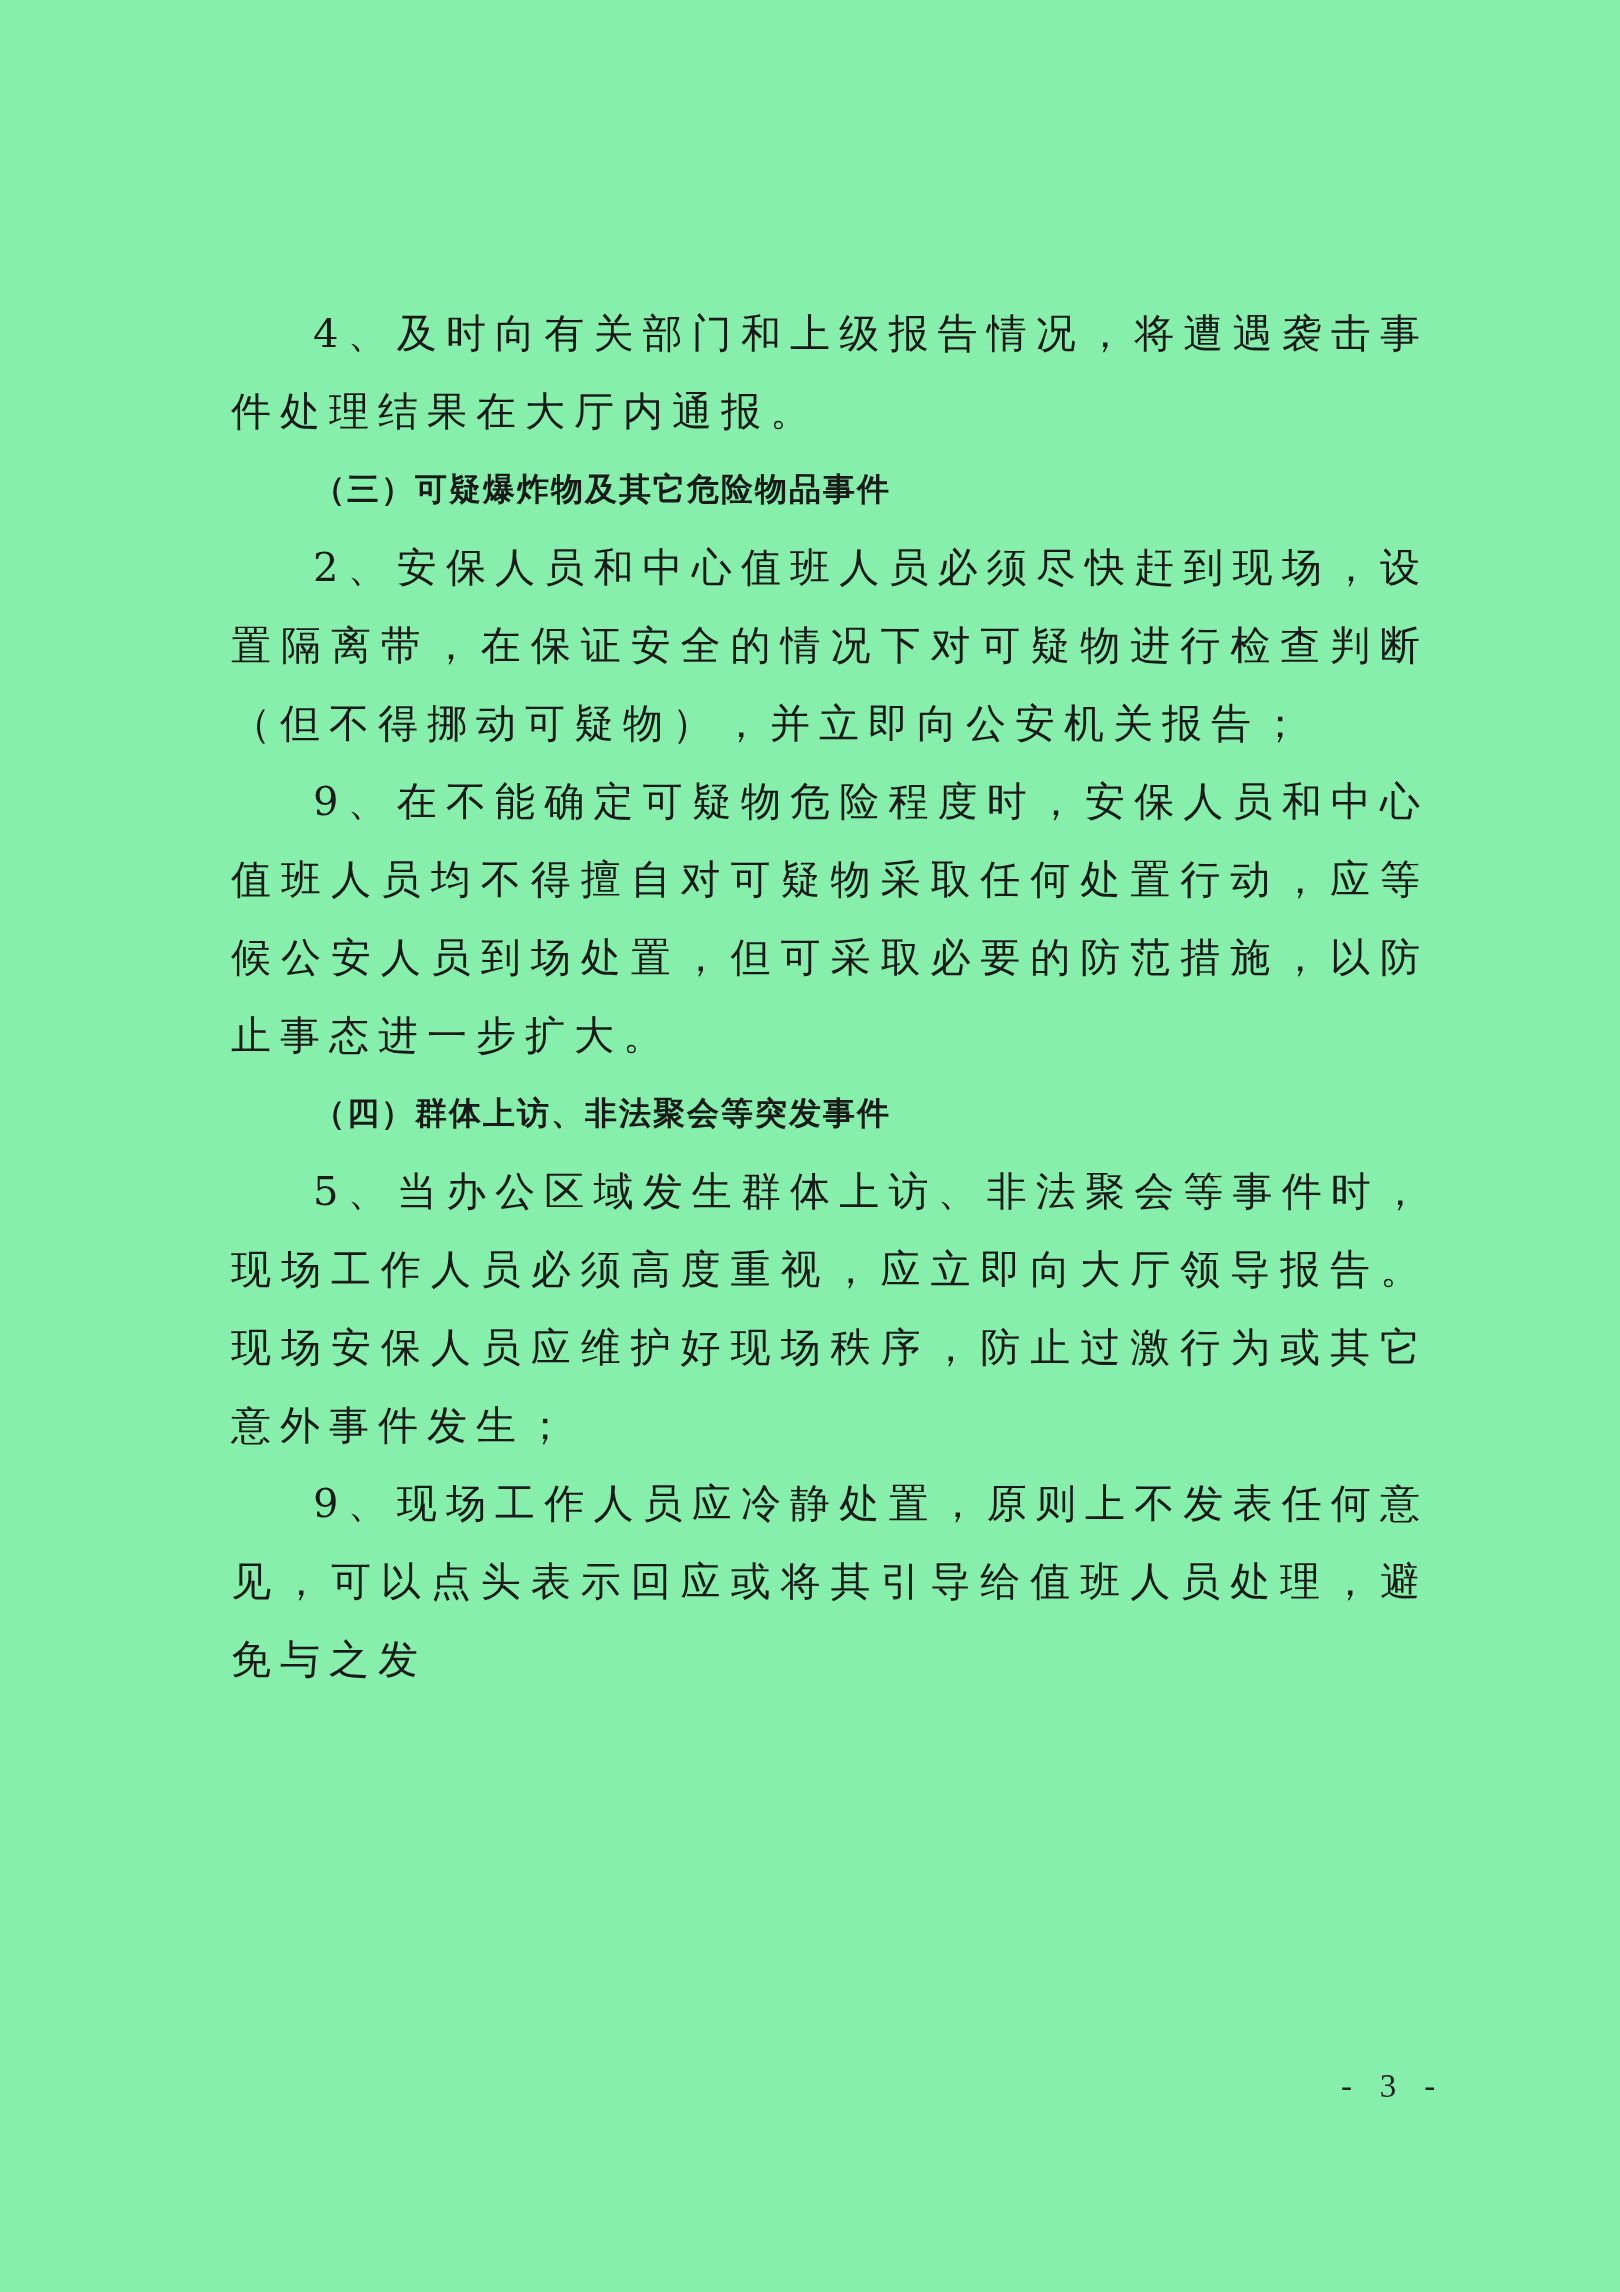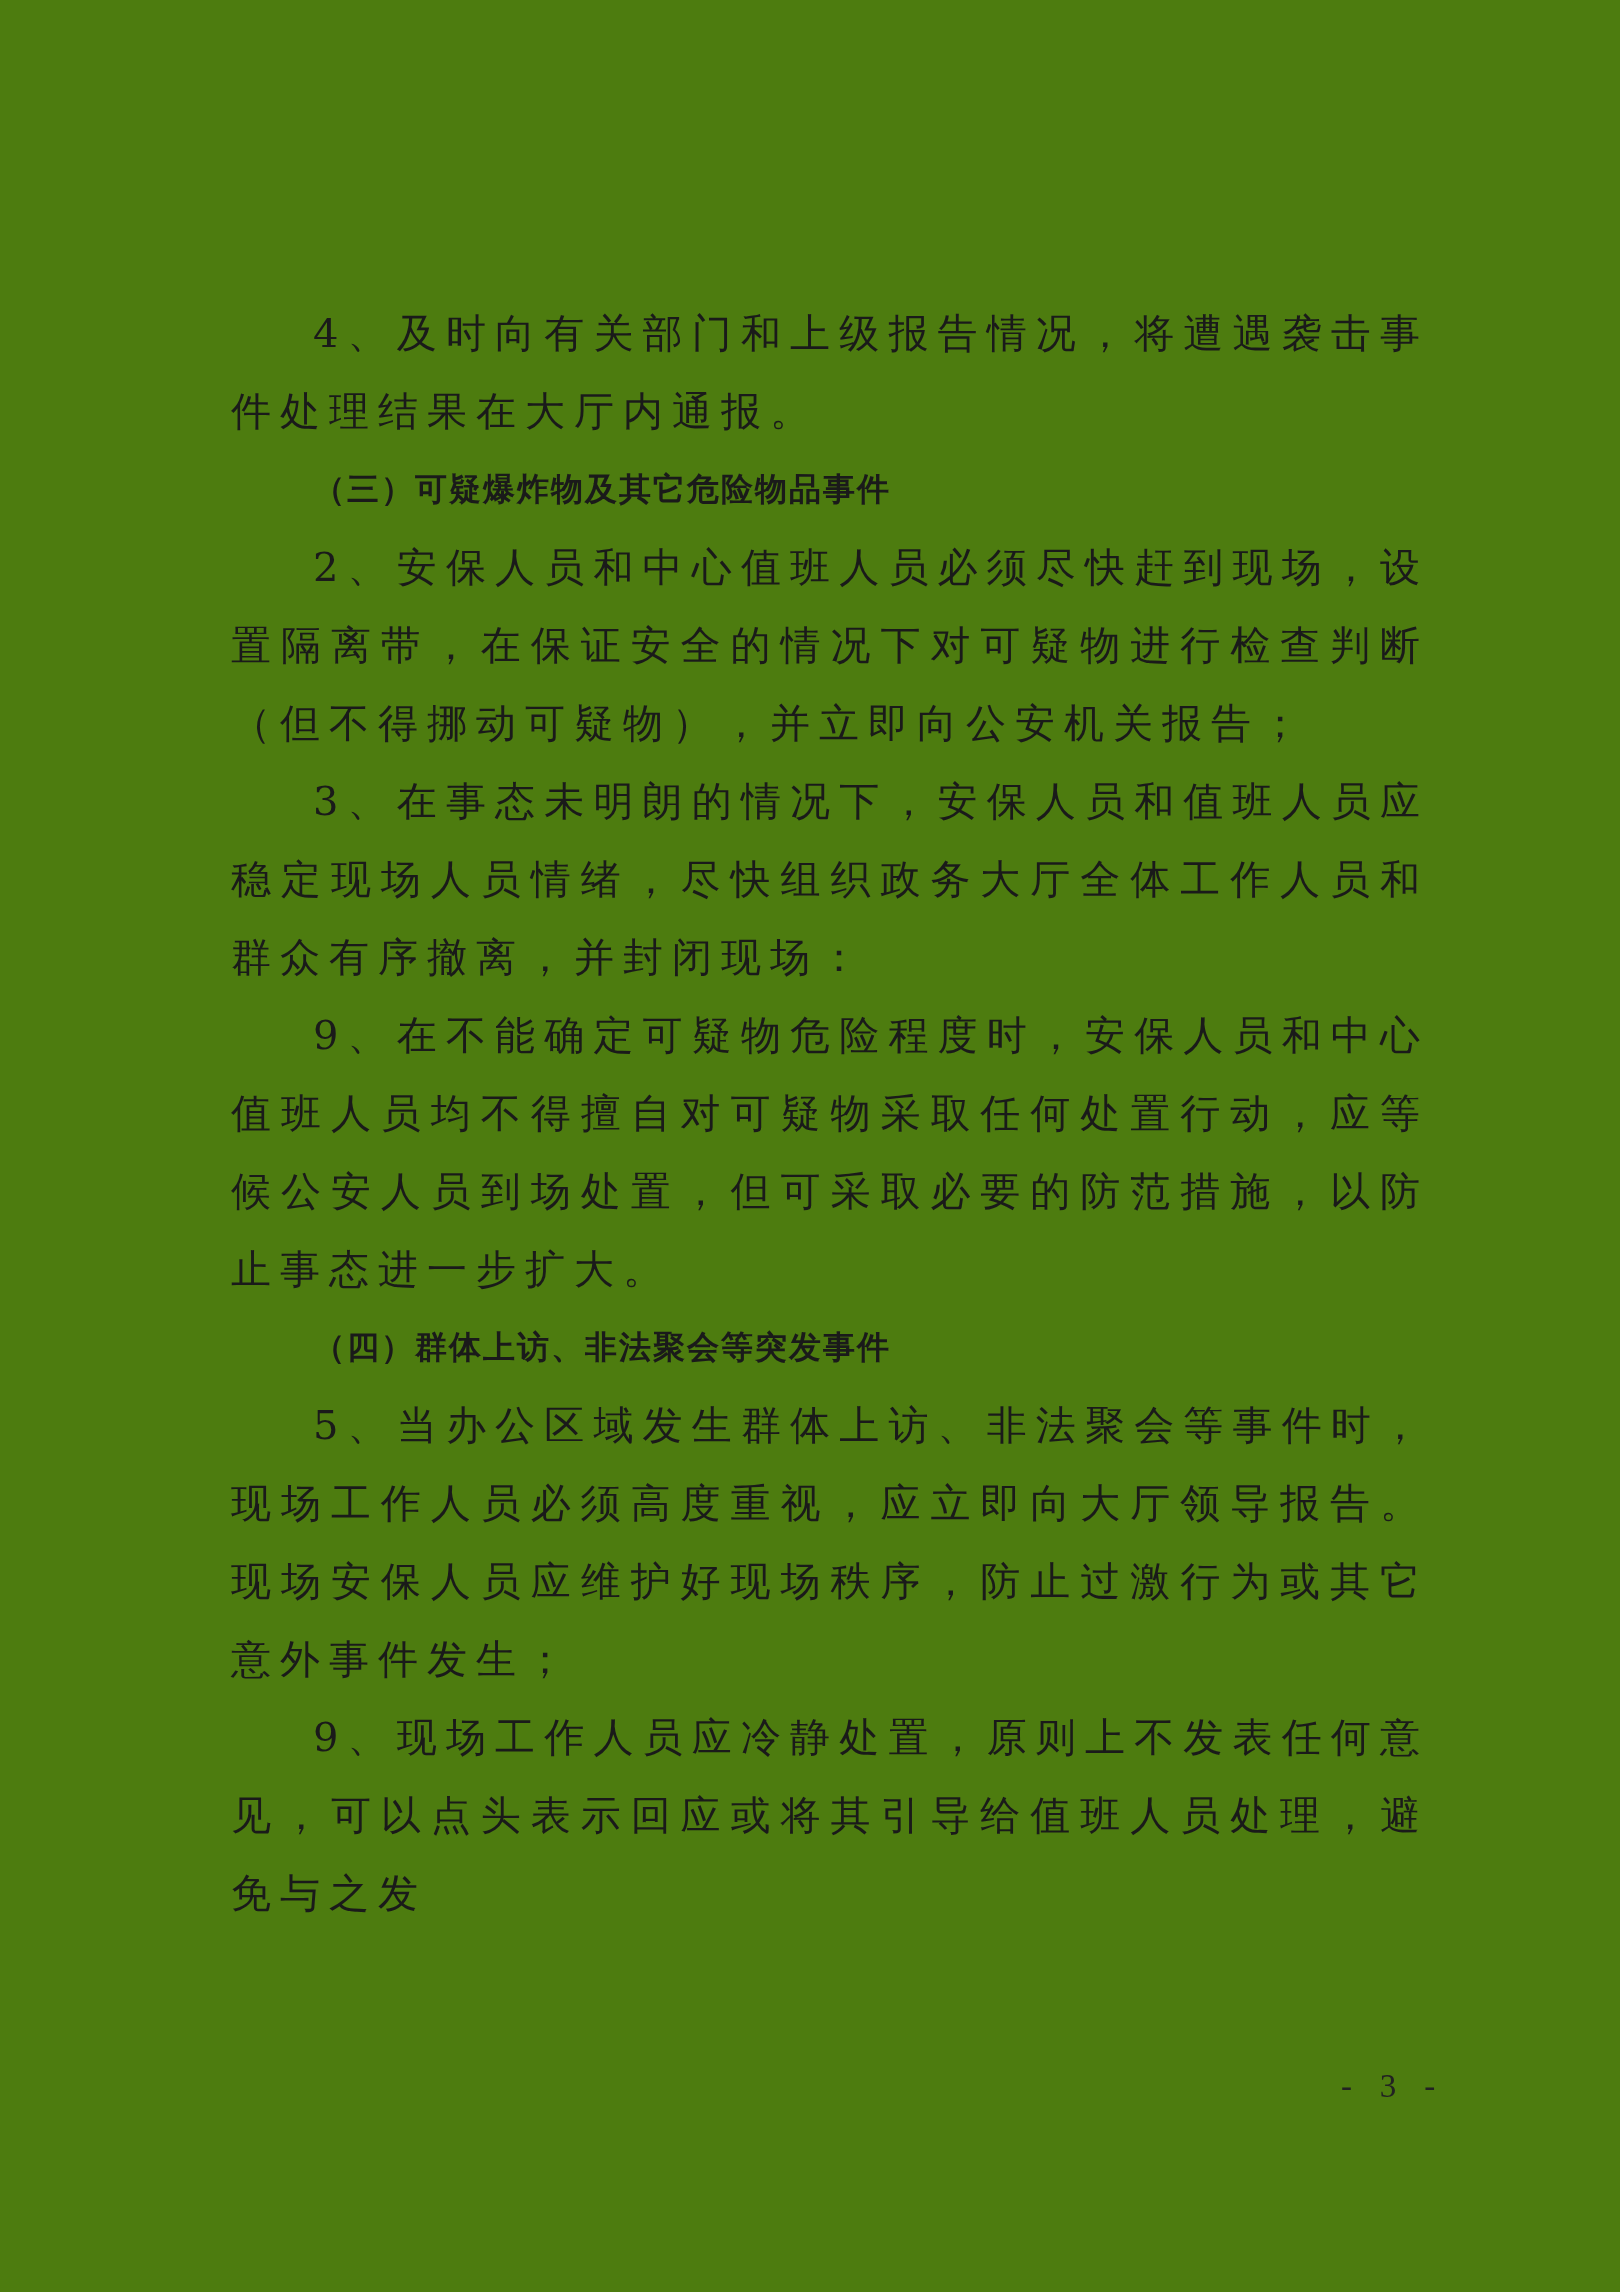--- a/index.html
+++ b/index.html
@@ -13,21 +13,21 @@
     position: relative;
     overflow: hidden;
     font-family: "DejaVu Serif", "Liberation Serif", serif;
     color: #1a1a1a;
   }
   .page {
     position: absolute;
     left: 0; top: 0;
     width: 1620px;
     height: 2293px;
-    background: #4d7c0f;
+    background: #86efac;
   }
   .body-text {
     position: absolute;
     left: 231px;
     top: 294px;
     width: 1198px;
   }
   .para {
     margin: 0;
     font-size: 40px;
@@ -57,21 +57,20 @@
   }
 </style>
 </head>
 <body>
 
 <div class="page">
   <div class="body-text">
     <p class="para">4、及时向有关部门和上级报告情况，将遭遇袭击事件处理结果在大厅内通报。</p>
     <p class="heading">（三）可疑爆炸物及其它危险物品事件</p>
     <p class="para">2、安保人员和中心值班人员必须尽快赶到现场，设置隔离带，在保证安全的情况下对可疑物进行检查判断（但不得挪动可疑物），并立即向公安机关报告；</p>
-    <p class="para">3、在事态未明朗的情况下，安保人员和值班人员应稳定现场人员情绪，尽快组织政务大厅全体工作人员和群众有序撤离，并封闭现场：</p>
     <p class="para">9、在不能确定可疑物危险程度时，安保人员和中心值班人员均不得擅自对可疑物采取任何处置行动，应等候公安人员到场处置，但可采取必要的防范措施，以防止事态进一步扩大。</p>
     <p class="heading">（四）群体上访、非法聚会等突发事件</p>
     <p class="para">5、当办公区域发生群体上访、非法聚会等事件时，现场工作人员必须高度重视，应立即向大厅领导报告。现场安保人员应维护好现场秩序，防止过激行为或其它意外事件发生；</p>
     <p class="para">9、现场工作人员应冷静处置，原则上不发表任何意见，可以点头表示回应或将其引导给值班人员处理，避免与之发</p>
   </div>
   <div class="page-number">- 3 -</div>
 </div>
 
 
 </body></html>

